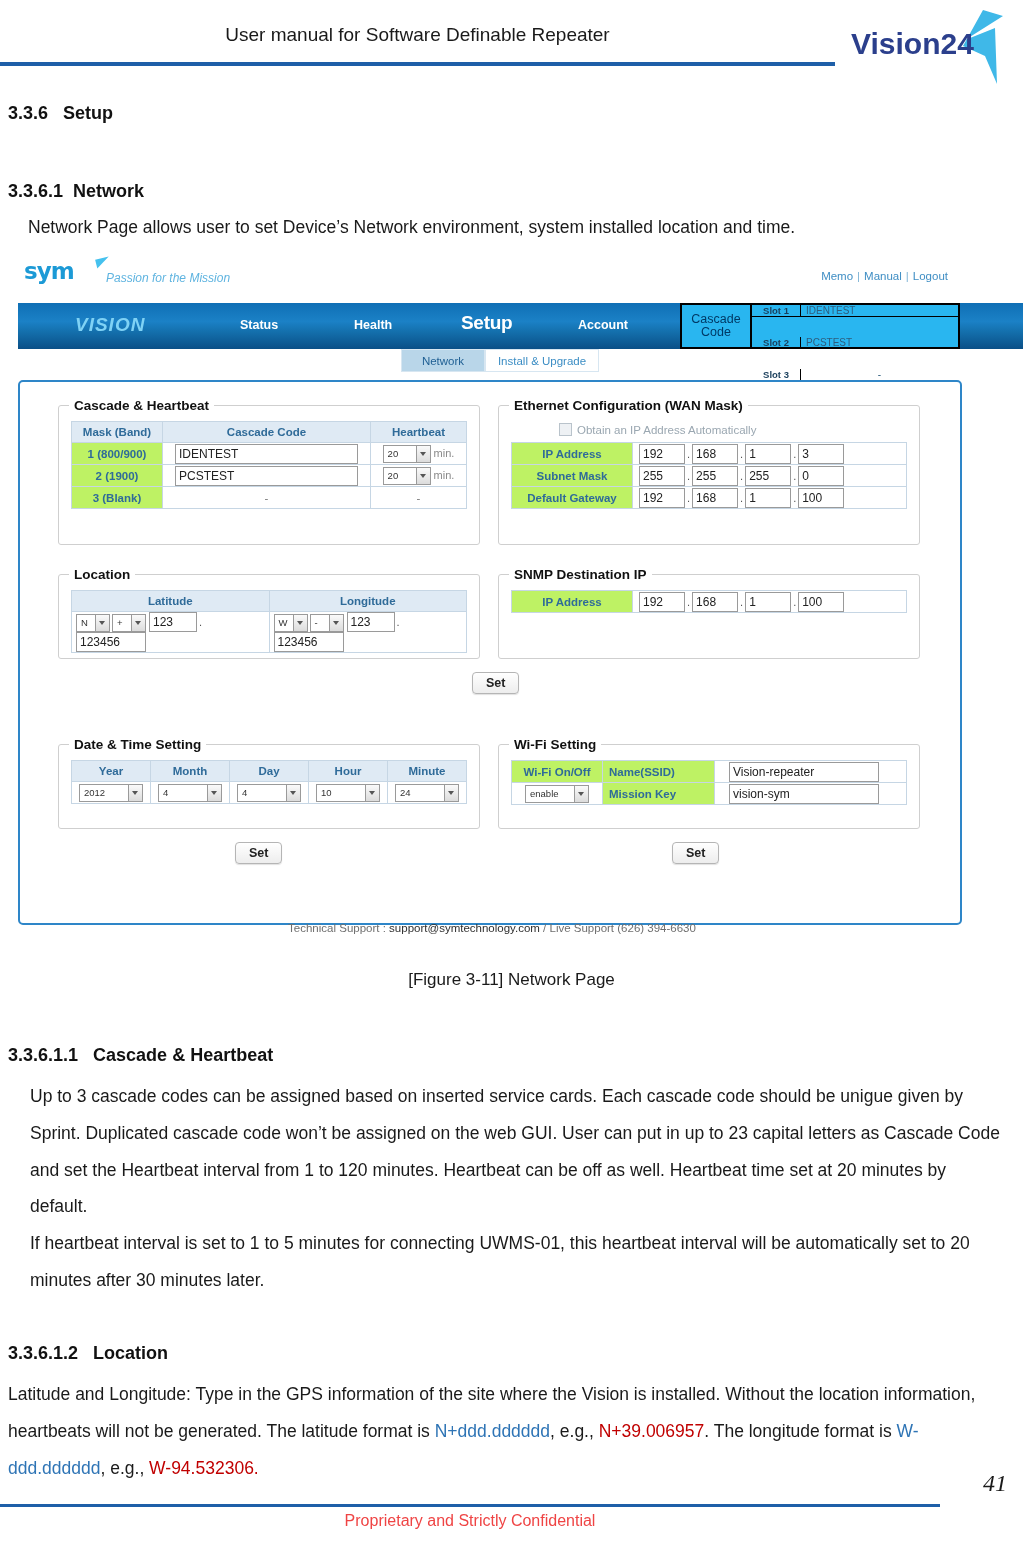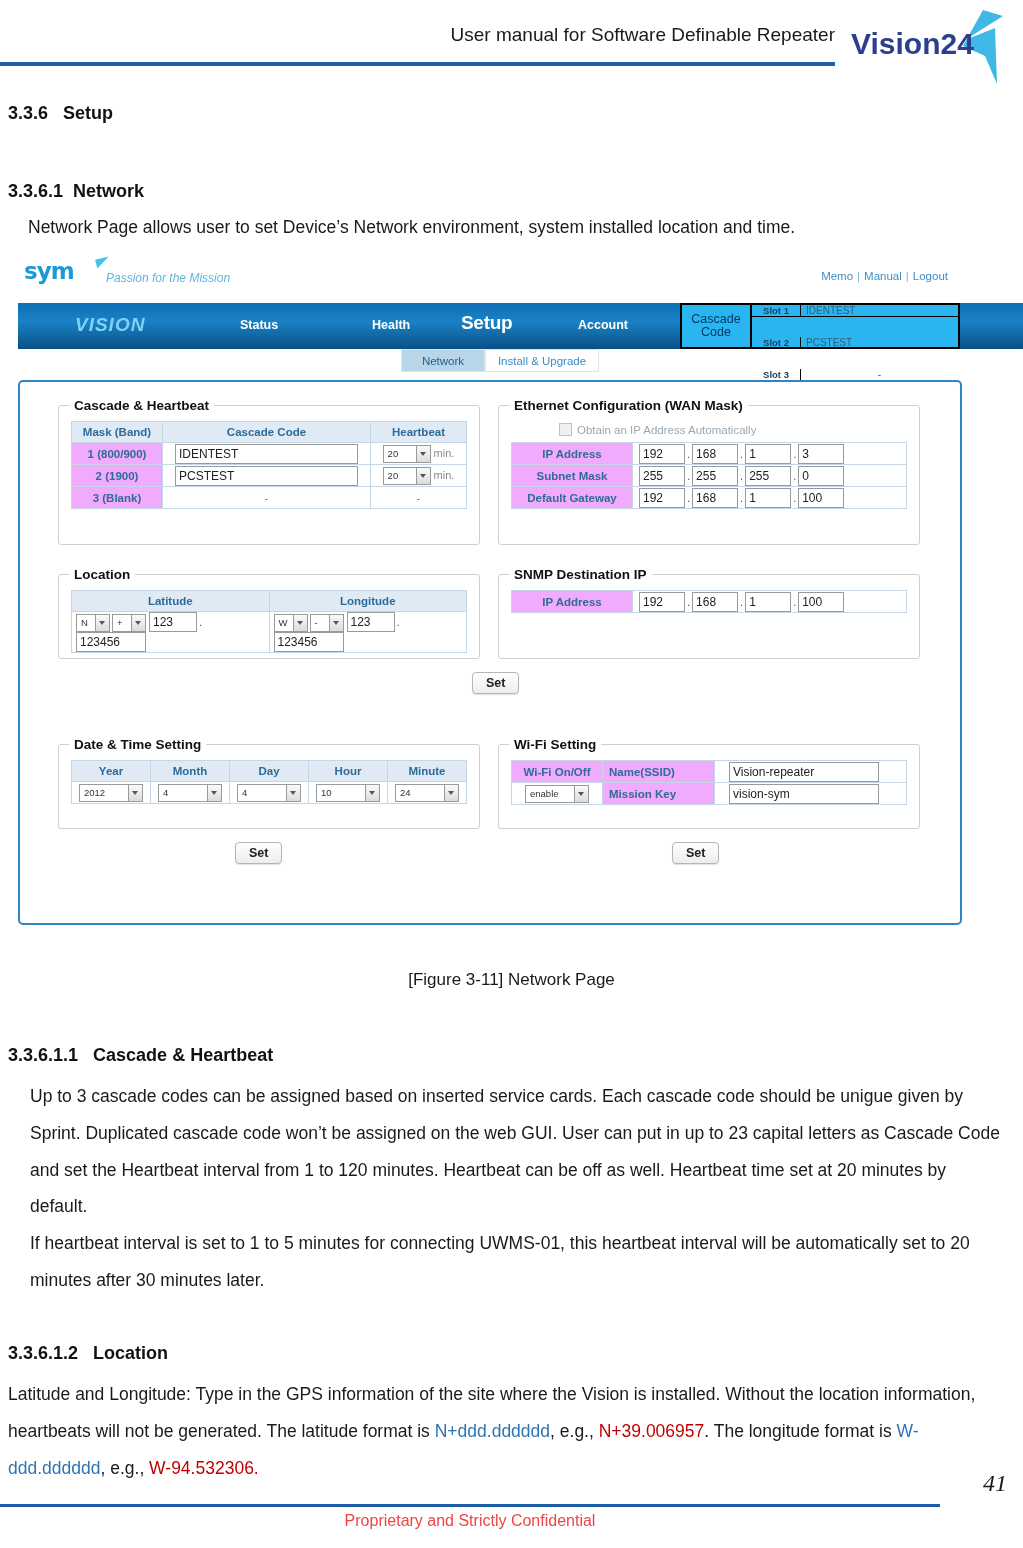--- a/index.html
+++ b/index.html
@@ -9,21 +9,21 @@
     font-family:"Liberation Sans", sans-serif;
     color:#111;
     position:relative;
     overflow:hidden;
   }
 
   
   .doc-header { position:relative; height:92px; }
   .doc-header-title {
     position:absolute; left:0; top:24px; width:835px;
-    text-align:right; font-size:19px; color:#1a1a1a;
+    text-align:center; font-size:19px; color:#1a1a1a;
   }
   .doc-header-rule {
     position:absolute; left:0; top:62px; width:835px; height:4px;
     background:#1e5fa8;
   }
   .brand-logo {
     position:absolute; right:8px; top:6px; width:170px; height:84px;
   }
 
   
@@ -65,21 +65,21 @@
     background:linear-gradient(to bottom,#0f6fb5 0%,#1b81c6 40%,#1470ad 62%,#0a4f87 100%);
   }
   .nav-vision {
     position:absolute; left:57px; top:11px; font-style:italic; font-weight:bold;
     font-size:19px; color:#7fd2f5; letter-spacing:1px;
   }
   .nav-item {
     position:absolute; top:15px; font-size:12.5px; font-weight:bold; color:#ffffff;
   }
   .nav-item.status { left:222px; }
-  .nav-item.health { left:354px; }
+  .nav-item.health { left:336px; }
   .nav-item.account { left:560px; }
   .nav-item.setup {
     left:443px; top:9px; font-size:19px; font-weight:bold; letter-spacing:-0.3px;
   }
 
   .cascade-box {
     position:absolute; left:662px; top:0; width:280px; height:46px;
     background:#29b6f0; border:2px solid #000; box-sizing:border-box;
     display:flex;
   }
@@ -136,21 +136,21 @@
 
   table.ui { border-collapse:collapse; font-size:11.5px; }
   table.ui th, table.ui td {
     border:1px solid #c6d6e4; padding:0; text-align:center;
     font-weight:normal; color:#2f6b99;
   }
   table.ui th {
     background:#dfeaf4; font-weight:bold; color:#2f6b99; height:20px;
   }
   table.ui td.hdr {
-    background:#f0abfc; font-weight:bold; color:#2f6b99; height:21px;
+    background:#bef264; font-weight:bold; color:#2f6b99; height:21px;
   }
   table.ui td.cell { background:#fff; height:21px; }
 
   input.tb {
     border:1px solid #9a9a9a; background:#fff; font-size:12px;
     font-family:"Liberation Sans", sans-serif; color:#222;
     height:16px; padding:1px 3px; box-sizing:content-box;
   }
   .sel {
     display:inline-flex; align-items:center; border:1px solid #9a9a9a;
@@ -506,20 +506,23 @@
         </tbody>
           </table>
       </div>
     </fieldset>
 
     <button class="btn-set set-left">Set</button>
     <button class="btn-set set-right">Set</button>
   </div>
 
   <div class="webui-footer">
+    <div>
+      <span>Technical Support : </span><span class="mail">support@symtechnology.com</span><span> / Live Support (626) 394-6630</span>
+    </div>
   </div>
 </div>
 
 <div class="fig-caption">[Figure 3-11] Network Page</div>
 
 <div class="h3 sec-35611">
   <span>3.3.6.1.1</span>&nbsp;&nbsp;&nbsp;<span>Cascade &amp; Heartbeat</span>
 </div>
 <div class="body-1">
   <div class="indent">Up to 3 cascade codes can be assigned based on inserted service cards.    Each cascade code should be unigue given by Sprint. Duplicated cascade code won’t be assigned on the web GUI. User can put in up to 23 capital letters as Cascade Code and set the Heartbeat interval from 1 to 120 minutes. Heartbeat can be off as well. Heartbeat time set at 20 minutes by default.</div>

